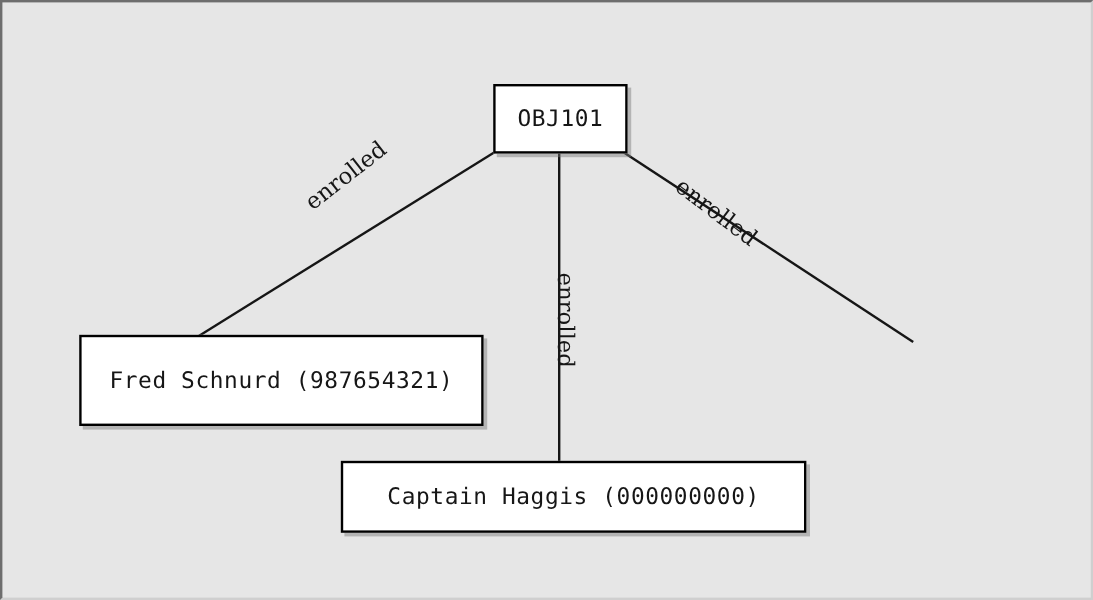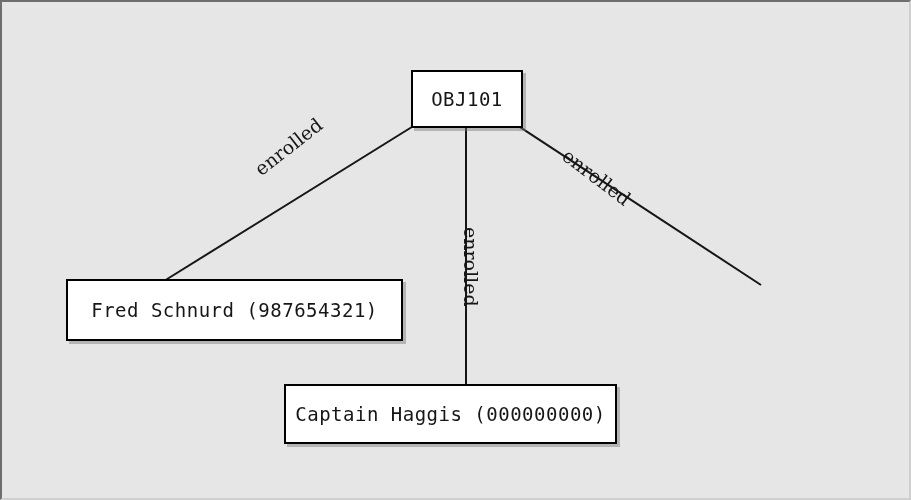--- a/index.html
+++ b/index.html
@@ -49,32 +49,32 @@
     left: 409px;
     top: 52px;
     width: 112px;
     height: 58px;
     margin-top: 16px;
   }
   #node-fred {
     left: 64px;
     top: 277px;
     width: 337px;
-    height: 62px;
+    height: 76px;
   }
   #node-joe {
     left: 522px;
     top: 282px;
     width: 328px;
     height: 51px;
   }
   #node-captain {
     left: 282px;
     top: 382px;
-    width: 333px;
+    width: 388px;
     height: 60px;
   }
   .edge-label {
     position: absolute;
     font-family: "DejaVu Serif", "Liberation Serif", serif;
     font-size: 19px;
     color: #161616;
     white-space: nowrap;
     z-index: 4;
   }

